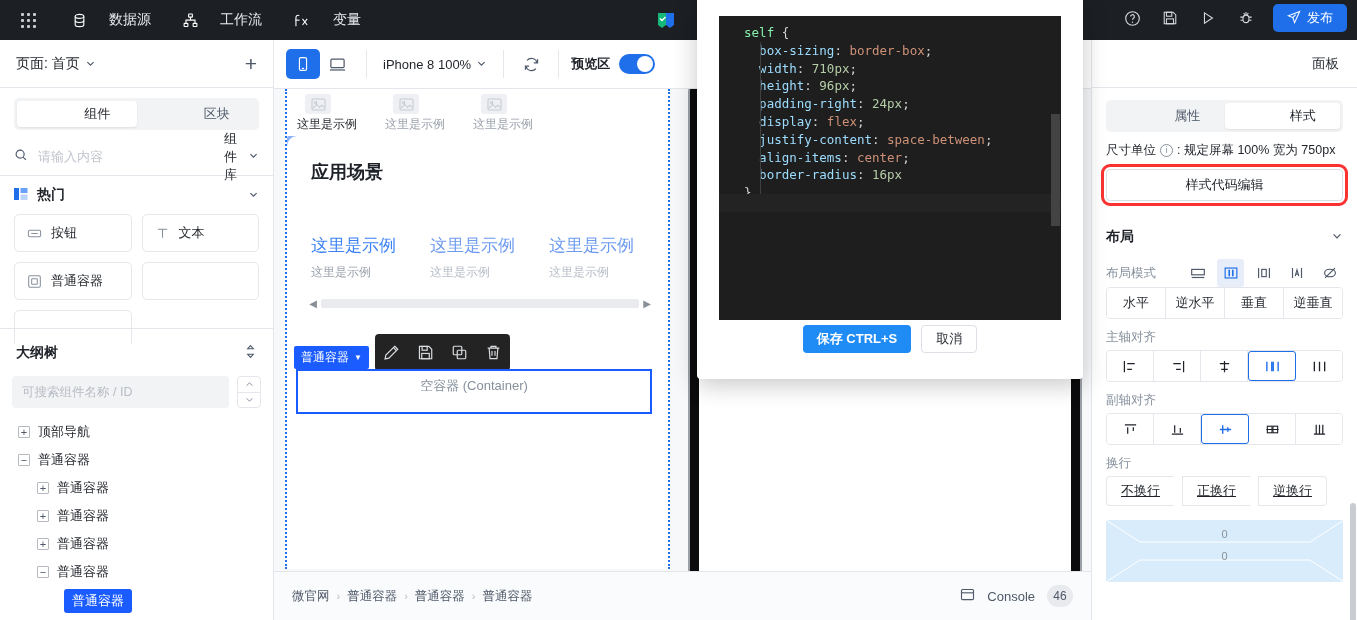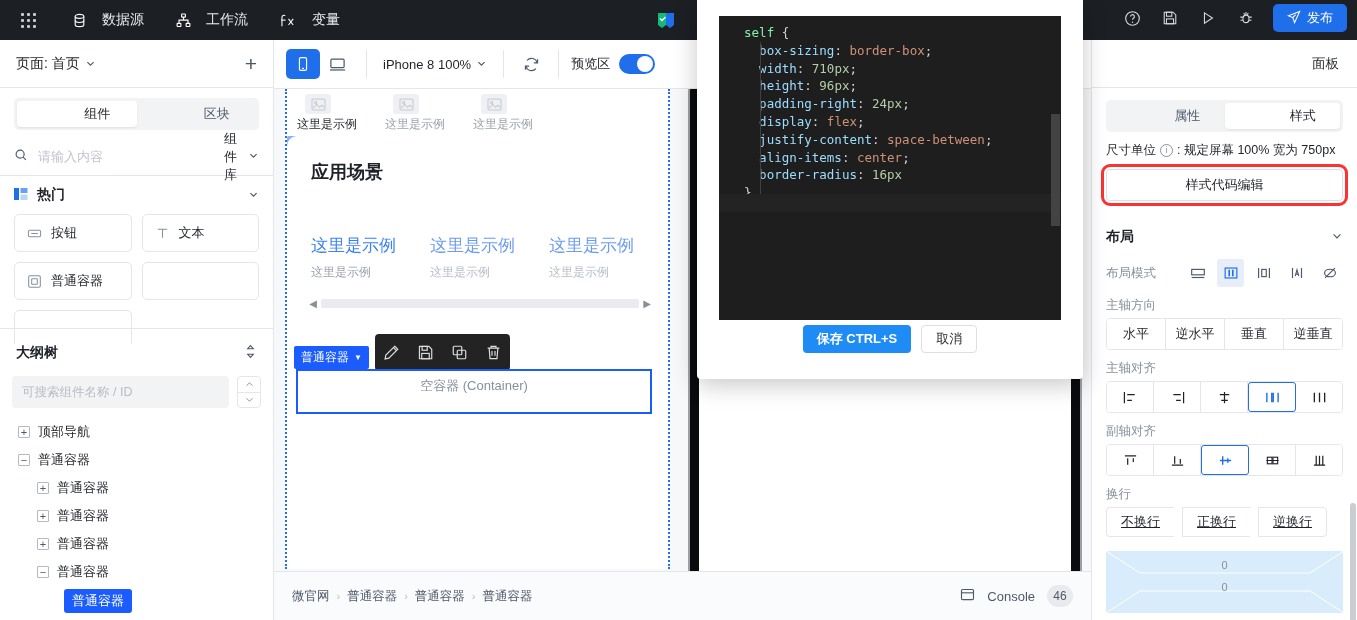--- a/index.html
+++ b/index.html
@@ -17,21 +17,21 @@
   
   .topbar {
     position: absolute; left: 0; top: 0; width: 1357px; height: 40px;
     background: #1c1f23; color: #fff;
     display: flex; align-items: center;
   }
   .tb-grid { width: 56px; display: flex; align-items: center; justify-content: center; cursor: pointer; }
   .grid-dots { display: grid; grid-template-columns: repeat(3, 3px); grid-template-rows: repeat(3, 3px); gap: 3px; }
   .grid-dots i { display: block; width: 3px; height: 3px; background: #c9ccd1; border-radius: 1px; }
   .tb-item {
-    display: flex; align-items: center; gap: 15px;
+    display: flex; align-items: center; gap: 22px;
     height: 32px; padding: 0 16px; cursor: pointer;
     color: #e8eaed; font-size: 14px;
   }
   .tb-item svg { display: block; }
   .tb-logo { position: absolute; left: 655px; top: 9px; width: 22px; height: 22px; }
   .tb-right { position: absolute; right: 10px; top: 0; height: 36px; display: flex; align-items: center; gap: 0; }
   .tb-ic { width: 38px; height: 40px; display: flex; align-items: center; justify-content: center; cursor: pointer; color: #d7dade; }
   .publish-btn {
     display: flex; align-items: center; gap: 6px;
     height: 28px; padding: 0 14px; margin-left: 8px;
@@ -121,21 +121,21 @@
     display: flex; align-items: center; padding: 0 12px; gap: 0;
   }
   .dev-btn {
     width: 34px; height: 30px; border-radius: 5px; display: flex;
     align-items: center; justify-content: center; cursor: pointer; color: #4e5969;
   }
   .dev-btn.on { background: #1f6feb; color: #fff; }
   .tbsep { width: 1px; height: 28px; background: #e5e6eb; margin: 0 12px; }
   .zoom-sel { font-size: 13px; display: flex; align-items: center; gap: 5px; cursor: pointer; padding: 0 4px; }
   .refresh { width: 30px; height: 30px; display: flex; align-items: center; justify-content: center; cursor: pointer; color: #4e5969; }
-  .prev-lbl { font-size: 13px; margin-right: 9px; }
+  .prev-lbl { font-size: 13px; margin-right: 9px; font-weight: bold; }
   .switch { width: 36px; height: 20px; background: #1f6feb; border-radius: 10px; position: relative; cursor: pointer; }
   .switch i { position: absolute; right: 2px; top: 2px; width: 16px; height: 16px; background: #fff; border-radius: 50%; }
 
   
   .stage { position: absolute; left: 0; top: 49px; width: 817px; height: 482px; overflow: hidden; }
   .mock {
     position: absolute; left: 11px; top: 0px; width: 385px; height: 480px;
     background: #fff; border: 2px dotted #1f6feb; border-top: none; border-bottom: none;
   }
   .thumbstrip {
@@ -765,21 +765,20 @@
           </svg>
       </div>
       <div class="icon-opt">
         <svg width="18" height="18" viewBox="0 0 20 20" fill="none" stroke="currentColor" stroke-width="1.3">
             <ellipse cx="10" cy="10" rx="6" ry="4.2"></ellipse>
             <path d="M4.5 15.5l11-11"></path>
           </svg>
       </div>
     </div>
 
-    <div class="prop-sub">主轴方向</div>
     <div class="btngroup">
       <div>水平</div>
       <div>逆水平</div>
       <div>垂直</div>
       <div>逆垂直</div>
     </div>
 
     <div class="prop-sub">主轴对齐</div>
     <div class="btngroup icons">
       <div>

